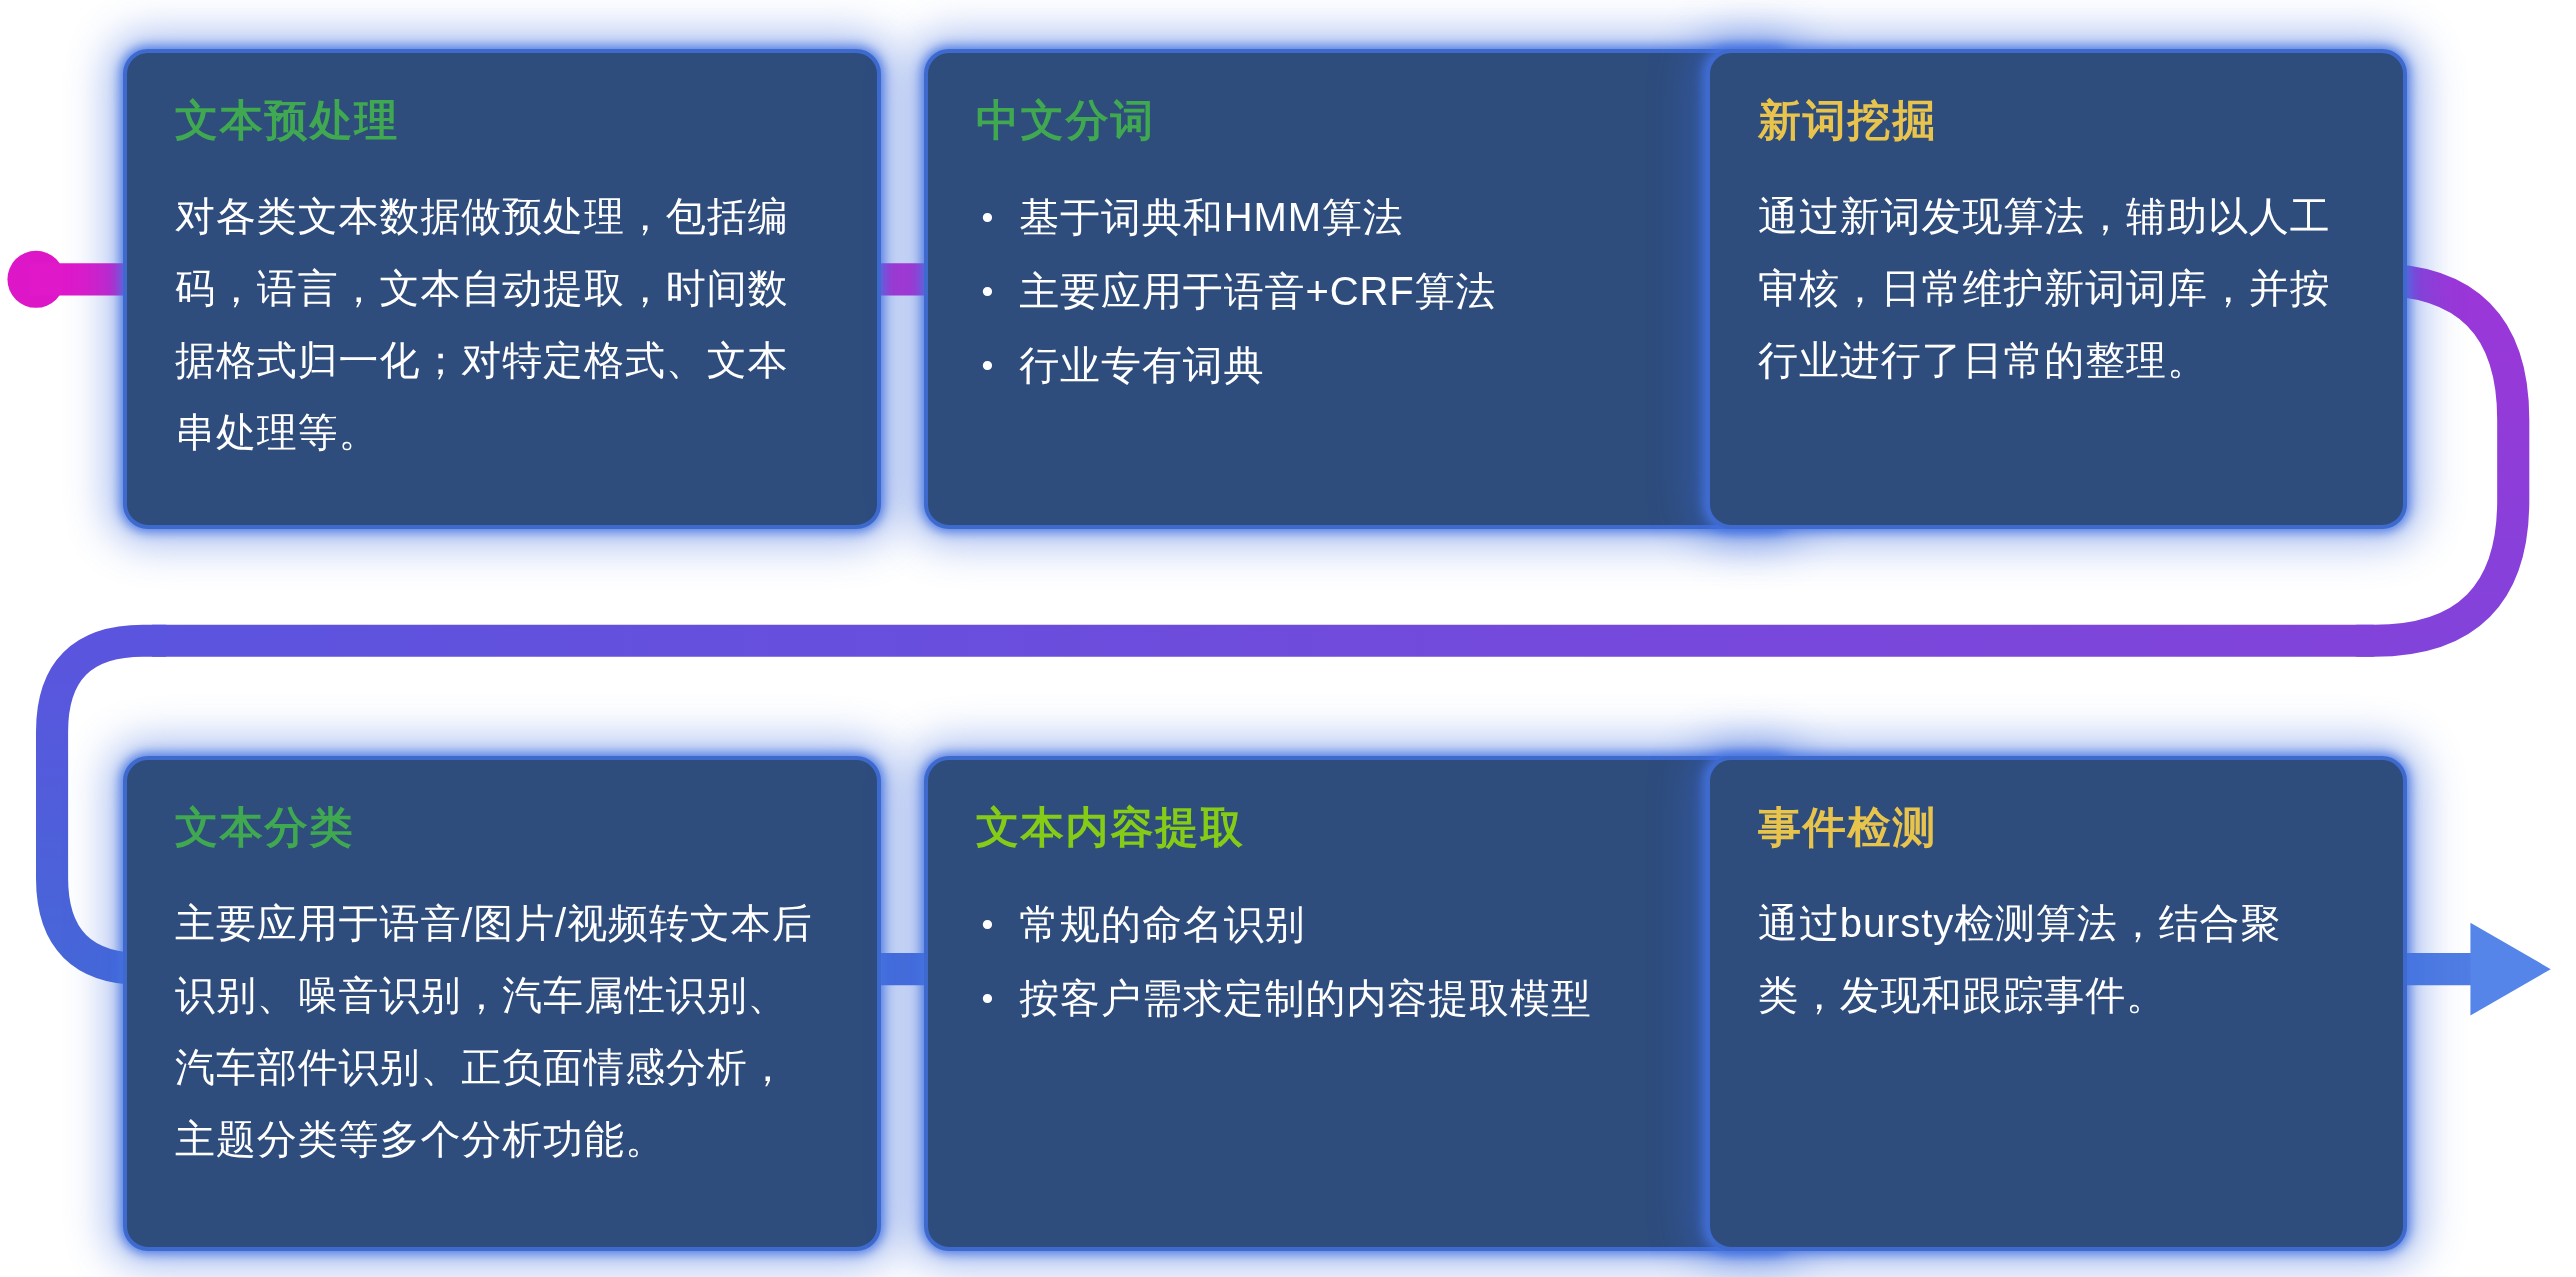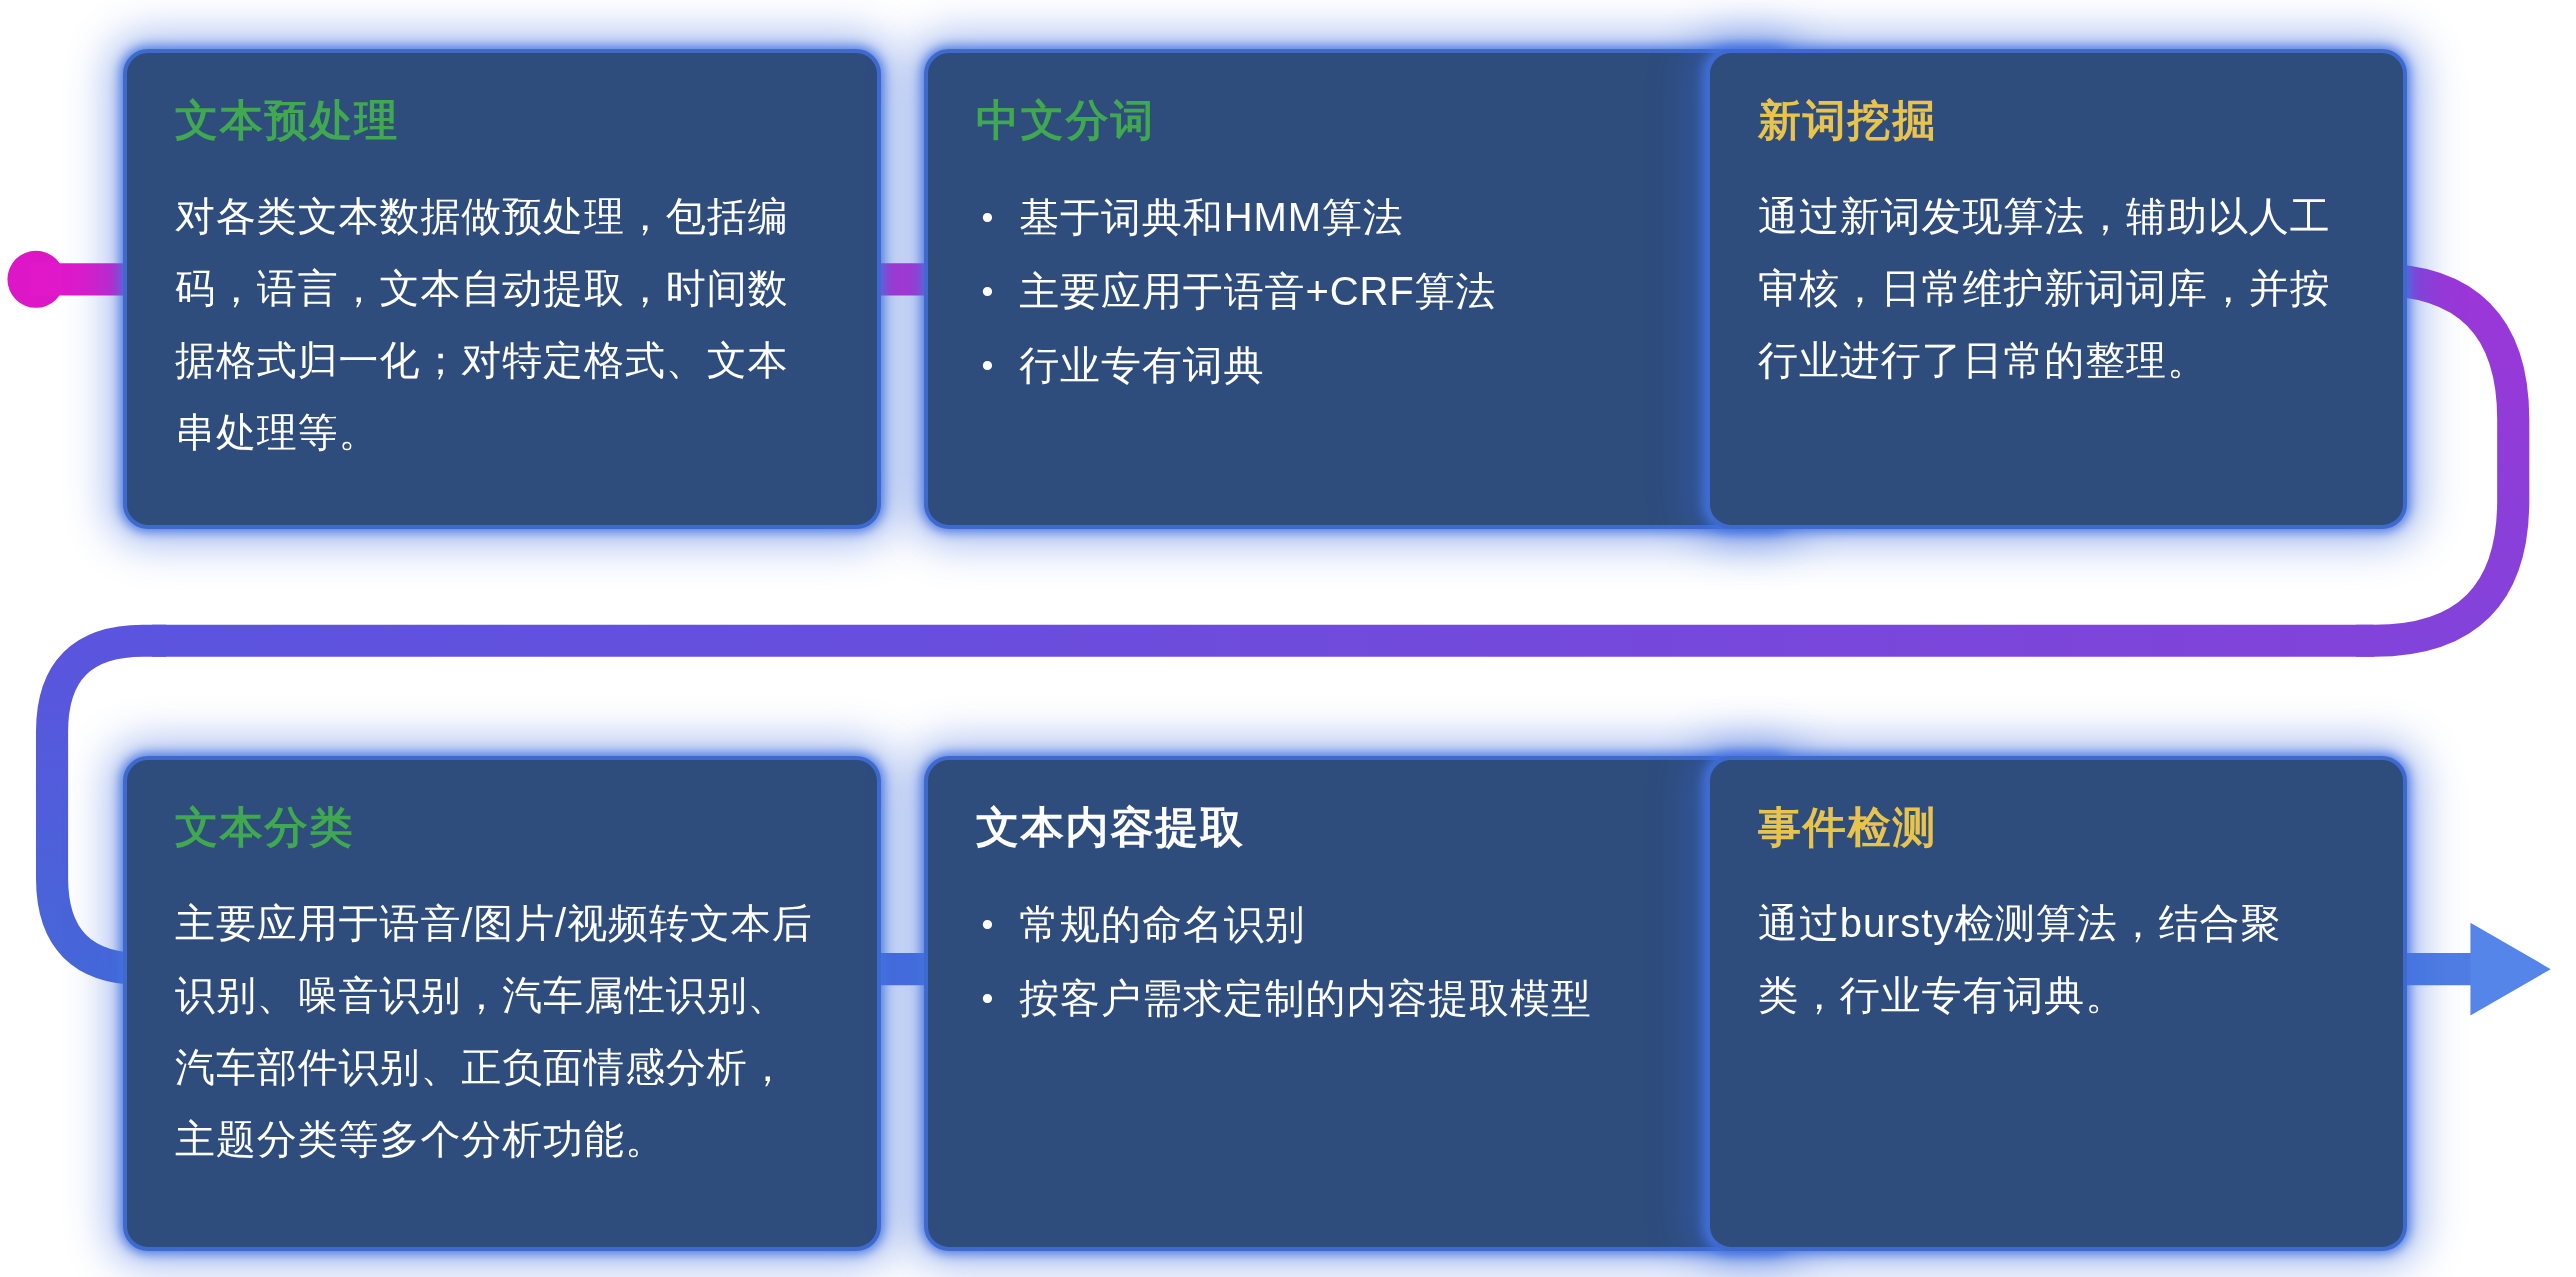--- a/index.html
+++ b/index.html
@@ -144,32 +144,32 @@
     <h2 class="card-title" style="color: rgb(233, 196, 77);">新词挖掘</h2>
     <p class="card-body">通过新词发现算法，辅助以人工审核，日常维护新词词库，并按行业进行了日常的整理。</p>
   </section>
 
   <section class="card card-r2 col-1">
     <h2 class="card-title" style="color: rgb(63, 168, 80);">文本分类</h2>
     <p class="card-body">主要应用于语音/图片/视频转文本后识别、噪音识别，汽车属性识别、汽车部件识别、正负面情感分析，主题分类等多个分析功能。</p>
   </section>
 
   <section class="card card-r2 col-2">
-    <h2 class="card-title" style="color: #ffffff;">文本内容提取</h2>
+    <h2 class="card-title" style="color: #84cc16;">文本内容提取</h2>
     <ul class="bullet-list">
       <li class="bullet-item">
         <span class="bullet-marker">•</span>
         <span class="bullet-text">常规的命名识别</span>
       </li>
       <li class="bullet-item">
         <span class="bullet-marker">•</span>
         <span class="bullet-text">按客户需求定制的内容提取模型</span>
       </li>
     </ul>
   </section>
 
   <section class="card card-r2 col-3">
     <h2 class="card-title" style="color: rgb(233, 196, 77);">事件检测</h2>
-    <p class="card-body">通过bursty检测算法，结合聚类，行业专有词典。</p>
+    <p class="card-body">通过bursty检测算法，结合聚类，发现和跟踪事件。</p>
   </section>
 
 </div>
 
 
 </body></html>

